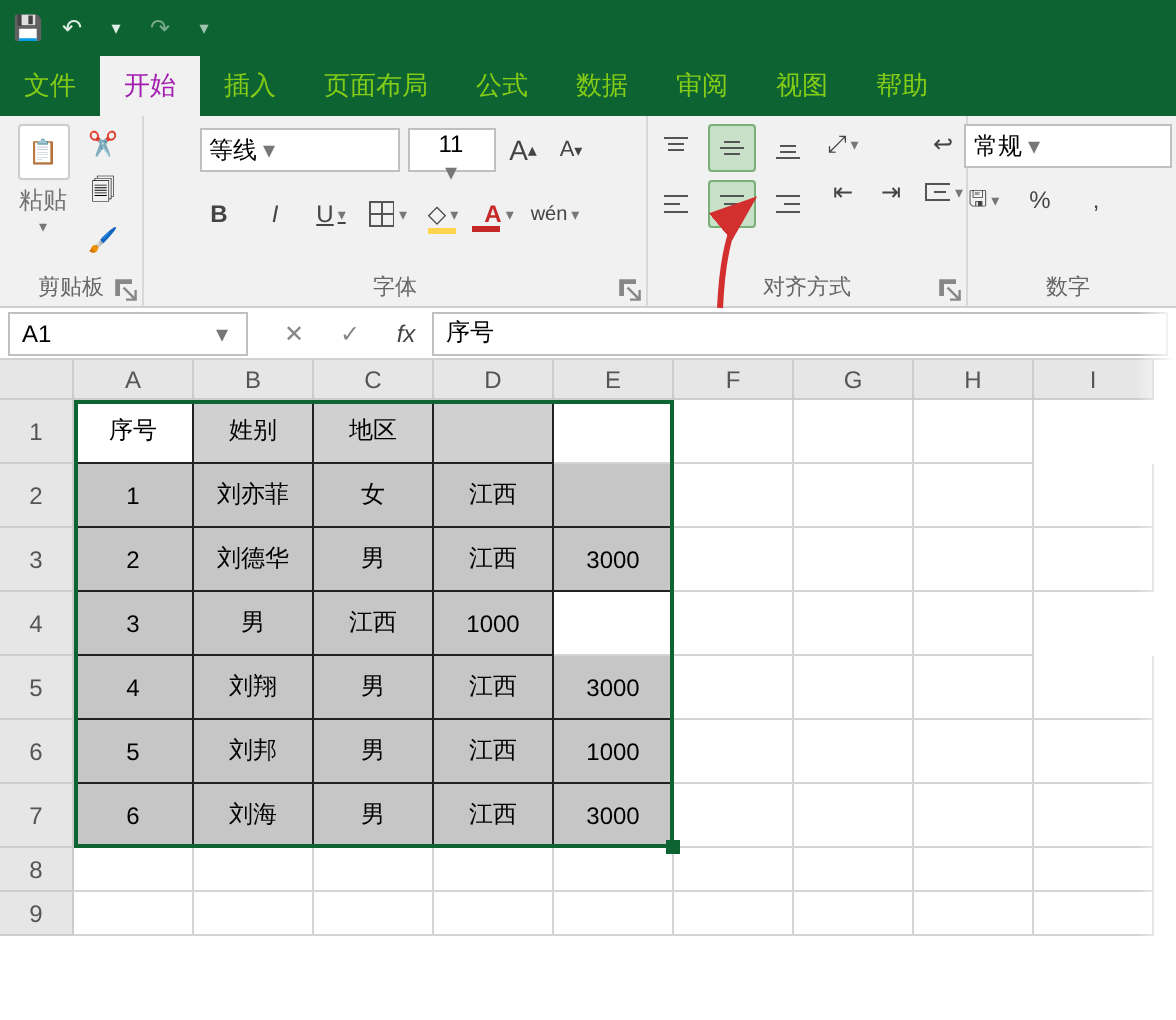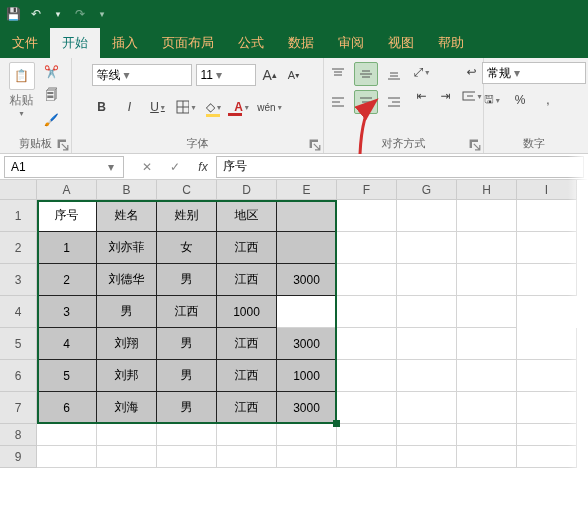--- a/index.html
+++ b/index.html
@@ -1,21 +1,21 @@
 <!DOCTYPE html>
 <html><head>
 <meta charset="utf-8">
 <style>
   * { box-sizing: border-box; margin: 0; padding: 0; font-family: "Microsoft YaHei", sans-serif; }
   body { width: 588px; height: 510px; background: #fff; font-size: 12px; user-select: none; overflow: hidden; }
   .titlebar { height: 28px; background: #0e6332; display: flex; align-items: center; padding: 0 6px; gap: 6px; }
   .titlebar .tb-btn { width: 16px; height: 16px; display:flex; align-items:center; justify-content:center; color:#dfeee5; cursor:pointer;}
   .menubar { height: 30px; background: #0e6332; display: flex; align-items: stretch; }
-  .menu-item { padding: 0 12px; display:flex; align-items:center; color:#fdba74; font-size:13px; cursor:pointer;}
-  .menu-item.active { background: #f1f1f1; color:#0f766e; }
+  .menu-item { padding: 0 12px; display:flex; align-items:center; color:#84cc16; font-size:13px; cursor:pointer;}
+  .menu-item.active { background: #f1f1f1; color:#a21caf; }
   .ribbon { height: 96px; background:#f1f1f1; border-bottom:1px solid #d0d0d0; display:flex; position:relative;}
   .rgroup { border-right:1px solid #d8d8d8; padding:4px 6px 2px 6px; display:flex; flex-direction:column; align-items:center; justify-content:space-between; position:relative;}
   .rgroup .gname { font-size:11px; color:#666; height:16px; display:flex; align-items:center;}
   .launcher { position:absolute; right:2px; bottom:2px; width:12px; height:12px; color:#888;}
   .clip-top { display:flex; gap:6px;}
   .big-paste { display:flex; flex-direction:column; align-items:center; cursor:pointer;}
   .paste-icon{width:26px;height:28px;border:1px solid #ccc;border-radius:2px;background:#fff;display:flex;align-items:center;justify-content:center;}
   .side-clips{display:flex;flex-direction:column;gap:4px;}
   .side-btn{width:22px;height:20px;display:flex;align-items:center;justify-content:center;border-radius:2px;cursor:pointer;}
   .font-top{display:flex;align-items:center;gap:4px;height:26px;}
@@ -95,21 +95,21 @@
       </svg>
   </div>
 
   <div class="rgroup" style="width:252px;justify-content:space-between;">
     <div>
       <div class="font-top">
         <div class="sel" style="width:100px;">
             <span>等线</span>
             <span class="dd">▾</span>
           </div>
-        <div class="sel" style="width:60px;">
+        <div class="sel" style="width:44px;flex-direction:column;">
             <span>11</span>
             <span class="dd">▾</span>
           </div>
         <div class="rbtn" style="font-size:14px;">A<span style="font-size:9px;vertical-align:super;">▴</span></div>
         <div class="rbtn" style="font-size:11px;">A<span style="font-size:8px;vertical-align:super;">▾</span></div>
       </div>
       <div class="font-bot">
         <div class="rbtn" style="font-weight:bold;">B</div>
         <div class="rbtn" style="font-style:italic;">I</div>
         <div class="rbtn dd2" style="text-decoration:underline;">U</div>
@@ -258,21 +258,20 @@
       <div class="colh">E</div>
       <div class="colh">F</div>
       <div class="colh">G</div>
       <div class="colh">H</div>
       <div class="colh">I</div>
     </div>
   <div class="rows">
       <div class="row">
         <div class="rowh row-tall">1</div>
         <div class="cell row-tall sel-range data-border hdr-cell" style="background: rgb(255, 255, 255);">序号</div>
-        <div class="cell row-tall sel-range data-border hdr-cell">姓名</div>
         <div class="cell row-tall sel-range data-border hdr-cell">姓别</div>
         <div class="cell row-tall sel-range data-border hdr-cell">地区</div>
         <div class="cell row-tall sel-range data-border hdr-cell"></div>
         <div class="cell row-tall"></div>
         <div class="cell row-tall"></div>
         <div class="cell row-tall"></div>
         <div class="cell row-tall"></div>
       </div>
       <div class="row">
         <div class="rowh row-tall">2</div>

